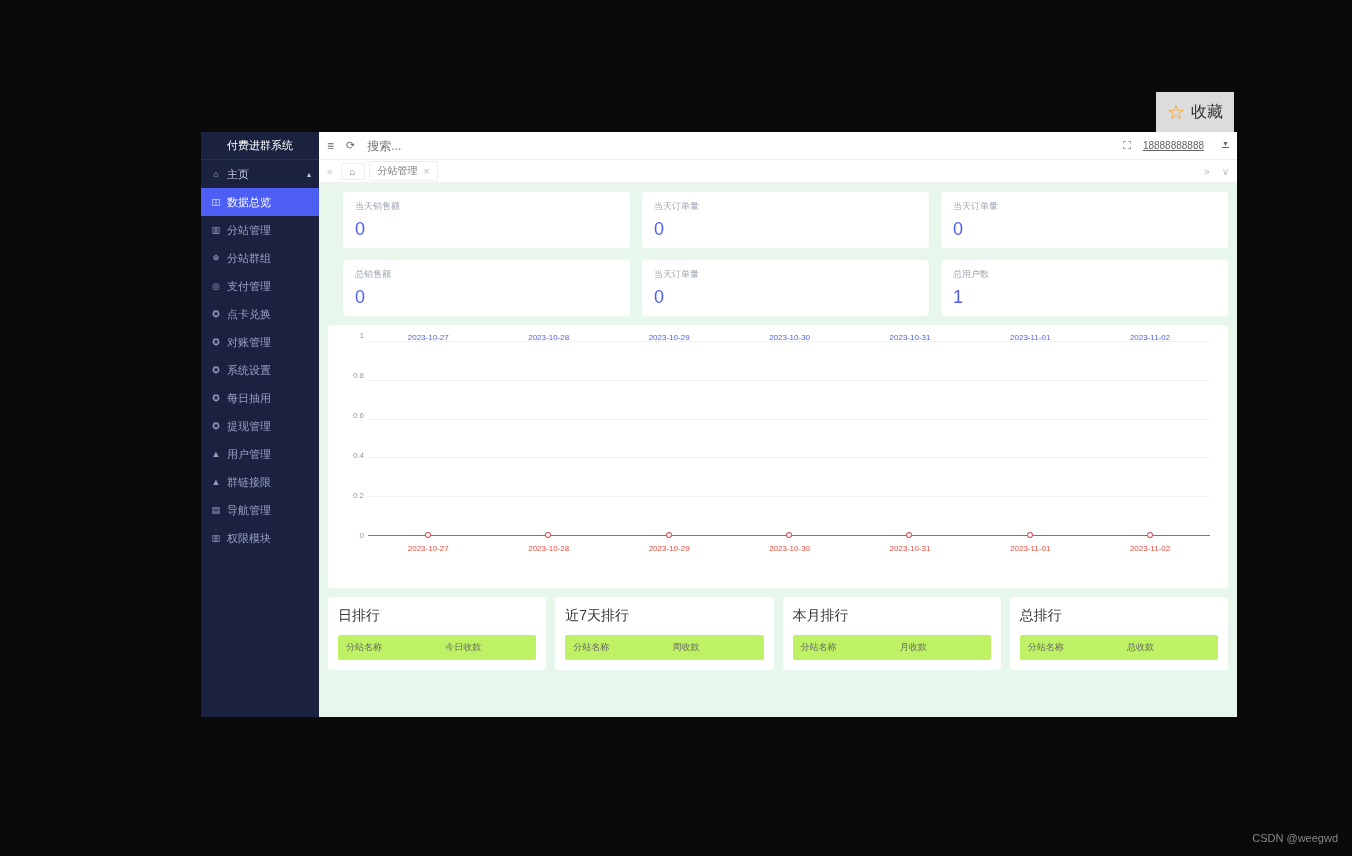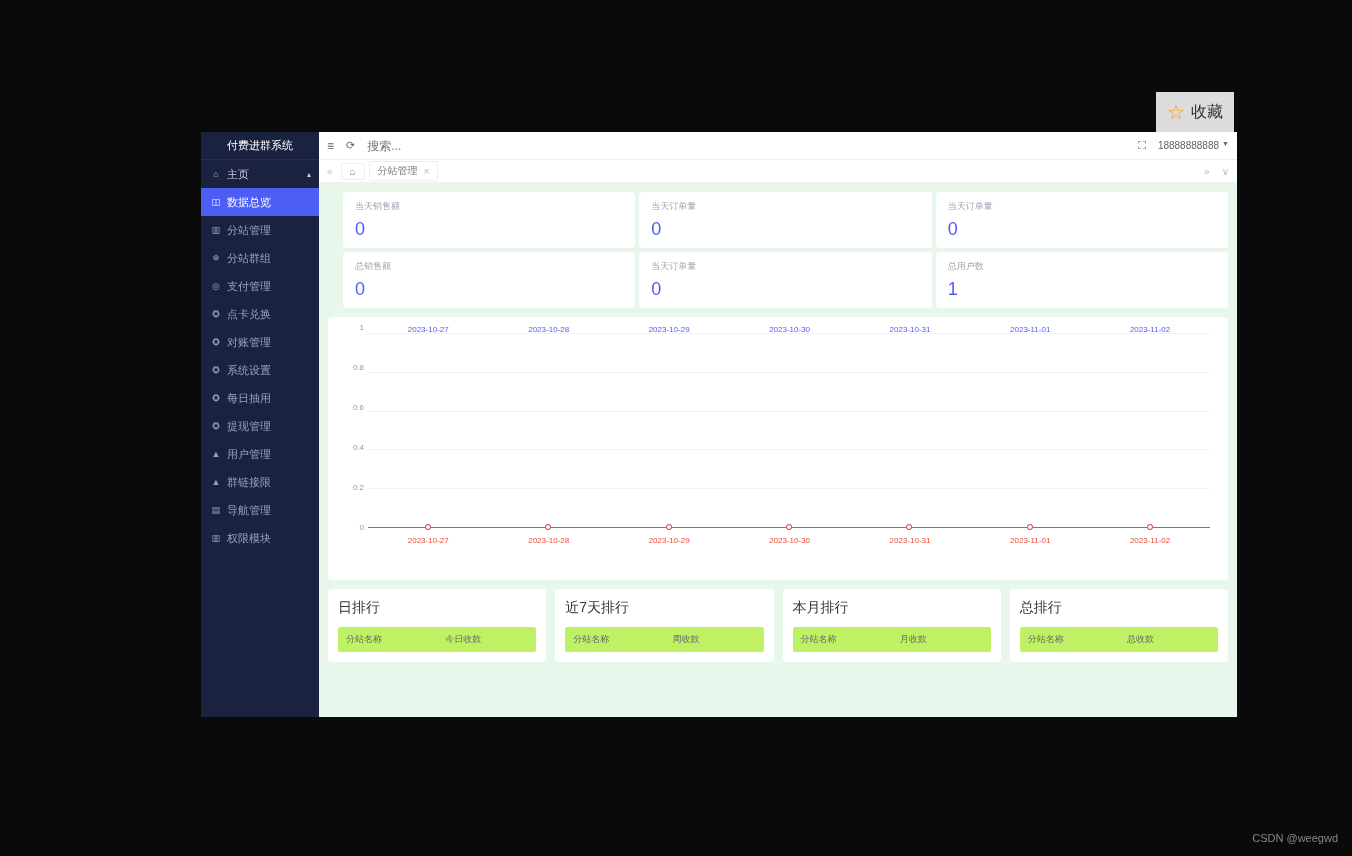--- a/index.html
+++ b/index.html
@@ -103,21 +103,21 @@
   .topbar .reload { font-size: 11px; color:#606266; cursor:pointer;}
   .topbar input {
     border: none;
     outline: none;
     font-size: 12px;
     color: #bbb;
     width: 100px;
   }
   .topbar .spacer { flex:1; }
   .topbar .fs { color:#606266; cursor:pointer; font-size:11px;}
-  .topbar .user { color:#606266; font-size:10px; display:flex; gap:3px; cursor:pointer;}
+  .topbar .user { color:#606266; font-size:10px; display:flex; gap:18px; cursor:pointer;text-decoration:underline;}
   .tabsbar {
     height: 23px;
     background: #fff;
     border-bottom: 1px solid #eee;
     display: flex;
     align-items: center;
     padding: 0 4px;
     gap: 4px;
     font-size: 10px;
     color: #777;
@@ -125,21 +125,21 @@
   .tabsbar .nav-chevron { padding: 0 4px; cursor:pointer; color:#bbb;}
   .tabsbar .home-tab { padding: 2px 8px; border:1px solid #eee; border-radius:2px; cursor:pointer; display:flex; align-items:center;}
   .tabsbar .tab { padding: 2px 8px; border:1px solid #eee; border-radius:2px; cursor:pointer; display:flex; align-items:center; gap:6px;}
   .tabsbar .tab .close { color:#bbb; }
   .tabsbar .spacer { flex:1; }
   
   .content { padding: 9px 9px 0 9px; overflow: hidden; flex:1;}
   .stat-grid {
     display: grid;
     grid-template-columns: 1fr 1fr 1fr;
-    gap: 4px;
+    gap: 12px;
     margin-bottom: 9px;
     padding-left: 15px;
   }
   .stat-card {
     background: #fff;
     border-radius: 4px;
     padding: 8px 12px;
   }
   .stat-card .label { font-size: 9px; color: #a2a6b5; margin-bottom: 6px;}
   .stat-card .value { font-size: 18px; color: #4d5ef5; font-weight: 500;}

